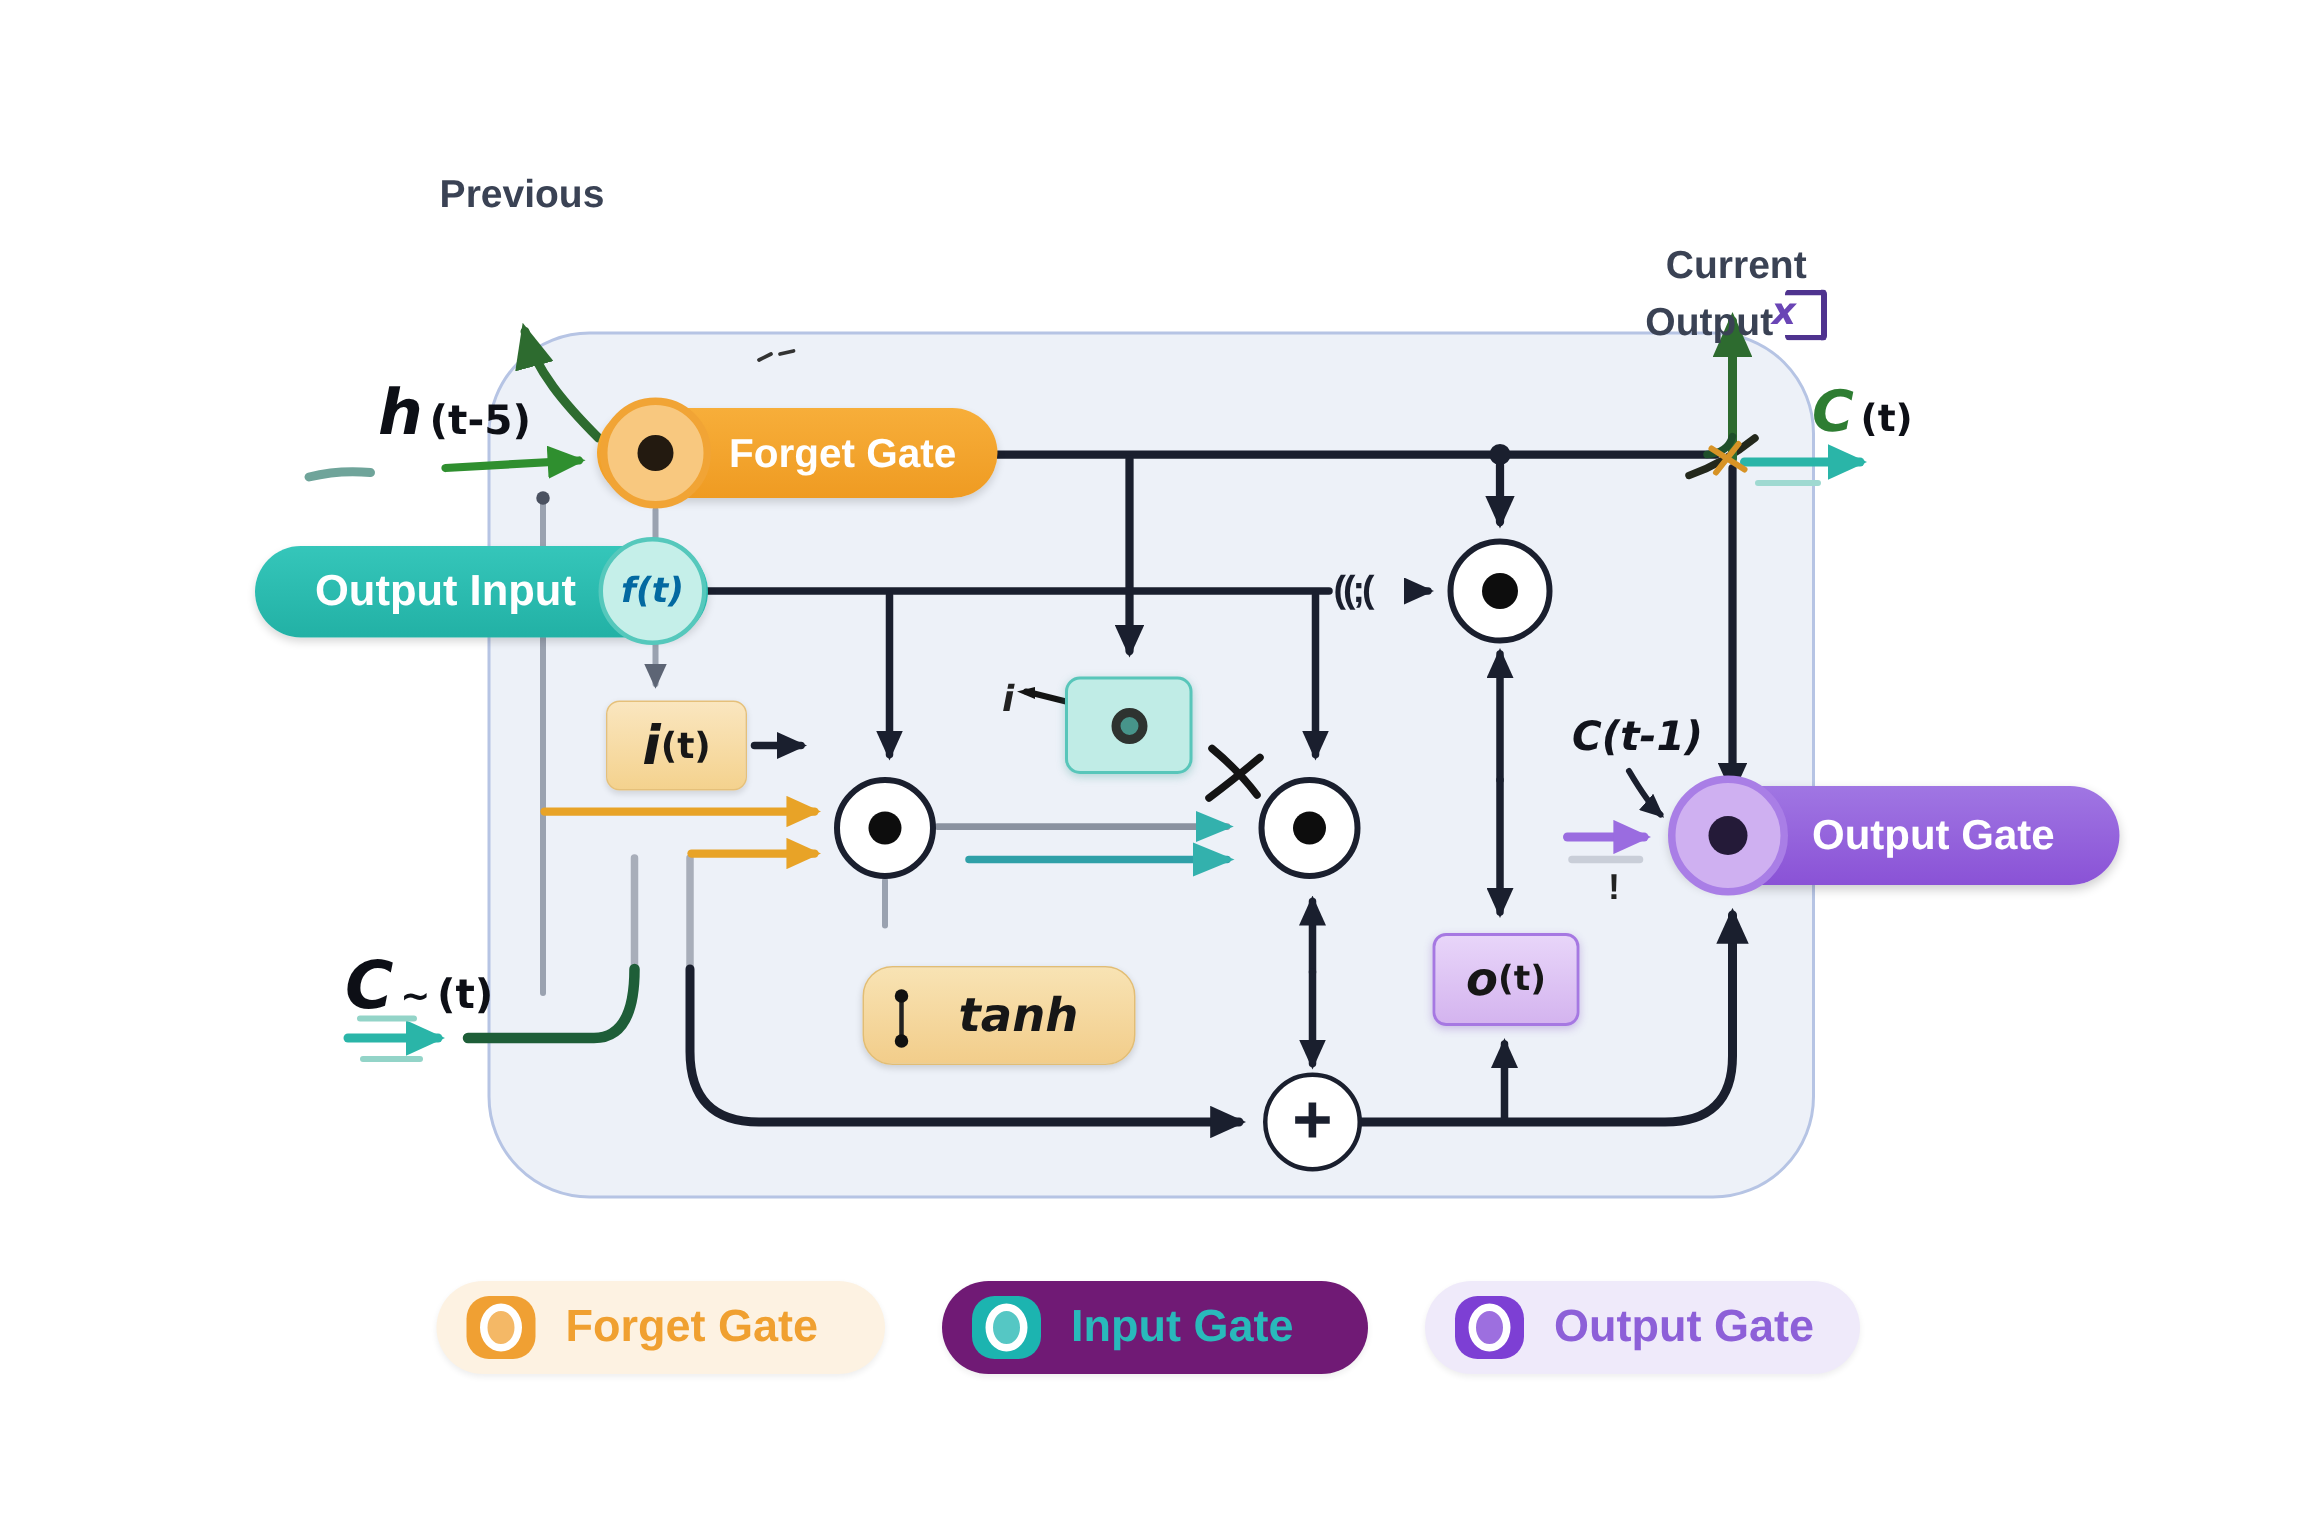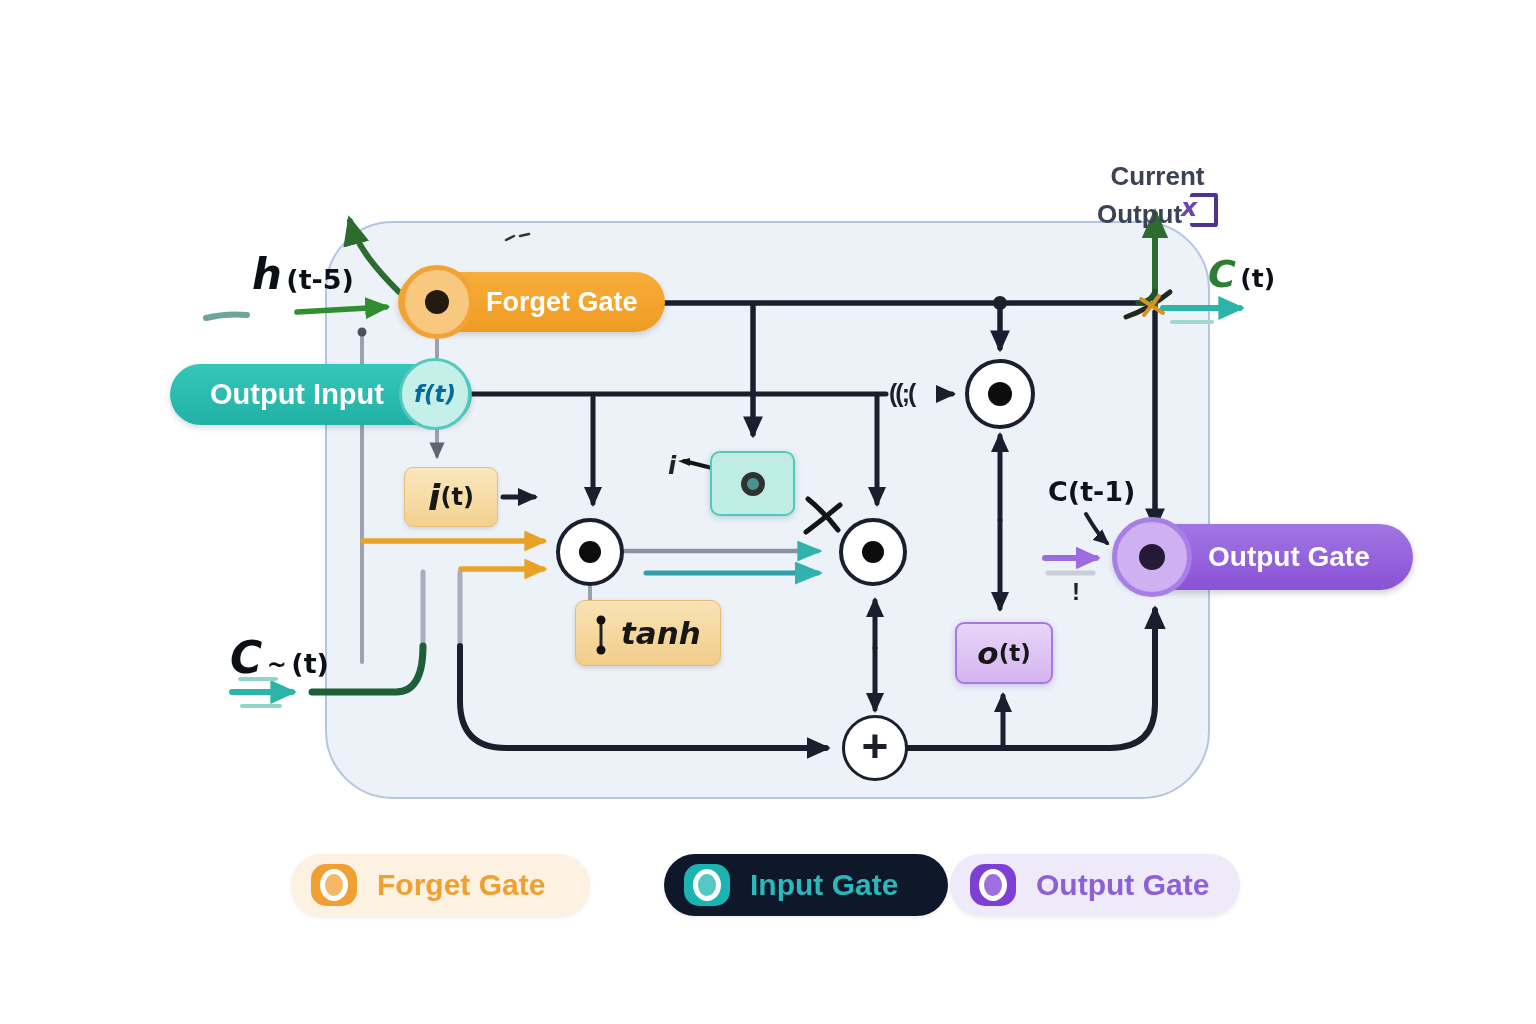--- a/index.html
+++ b/index.html
@@ -24,21 +24,21 @@
   .gate-circle{position:absolute;border-radius:50%;display:flex;align-items:center;justify-content:center;box-sizing:border-box;}
   .gate-dot{border-radius:50%;background:#1c1526;}
   
   .mathbox{display:flex;align-items:center;justify-content:center;
            font-family:"DejaVu Sans",sans-serif;font-style:italic;font-weight:bold;color:#171717;}
   #i-box{left:404px;top:467px;width:94px;height:60px;border-radius:9px;
          background:linear-gradient(#fae6bf,#f4d28e);border:1px solid #e5c07a;box-shadow:0 2px 4px rgba(0,0,0,.12);}
   #teal-box{left:710px;top:451px;width:85px;height:65px;border-radius:10px;
             background:#c0ece6;border:2px solid #58c6ba;box-shadow:0 2px 6px rgba(60,160,150,.35);}
   #teal-box .ring{width:24px;height:24px;border-radius:50%;background:#47948a;border:6px solid #2e3330;box-sizing:border-box;}
-  #tanh-box{left:575px;top:600px;width:146px;height:66px;border-radius:10px;
+  #tanh-box{left:575px;top:644px;width:182px;height:66px;border-radius:20px;
             background:linear-gradient(#f8e3b4,#f2cd8a);border:1px solid #e2bd74;box-shadow:0 2px 5px rgba(0,0,0,.15);}
   #o-box{left:955px;top:622px;width:98px;height:62px;border-radius:9px;
          background:linear-gradient(#e8d5f9,#d4b4ef);border:2px solid #a678e2;box-shadow:0 2px 6px rgba(120,70,190,.3);}
   #plus-circle{left:842px;top:715px;width:66px;height:66px;border-radius:50%;background:#fff;
                border:3.5px solid #1a1f2e;display:flex;align-items:center;justify-content:center;
                font-size:46px;font-weight:bold;color:#1a1f2e;line-height:1;}
   
   .toplabel{font-size:26px;font-weight:600;color:#3a4254;text-align:center;line-height:34px;z-index:3;}
   .math-main{font-family:"DejaVu Sans",sans-serif;font-style:italic;font-weight:bold;color:#0d0f16;}
   .math-sub{font-family:"DejaVu Sans",sans-serif;font-weight:bold;color:#0d0f16;}
@@ -214,20 +214,21 @@
   </div>
 
   <div id="output-pill" class="abs pill node">
     <div class="gate-circle">
       <div class="gate-dot" style="width:26px;height:26px;background:#241a38;"></div>
     </div>
     <span style="margin-left:95px;font-size:28px;">Output Gate</span>
   </div>
 
   <div class="abs toplabel" style="left:208px;top:112px;width:280px;">
+    <div>Previous</div>
   </div>
   <div class="abs toplabel" style="left:1040px;top:112px;width:235px;margin-top:47px;">
     <div>Current</div>
     <div>
       <span>Output</span><span class="xicon"><span>x</span></span>
     </div>
   </div>
 
   <div class="abs node" style="left:252px;top:250px;">
     <span class="math-main" style="font-size:42px;">h</span>
@@ -235,32 +236,32 @@
   </div>
   <div class="abs node" style="left:1208px;top:252px;">
     <span class="math-main" style="font-size:38px;color:#2e7d32;">C</span>
     <span class="math-sub" style="font-size:25px;">(t)</span>
   </div>
   <div class="abs node" style="left:230px;top:632px;">
     <span class="math-main" style="font-size:44px;">C</span>
     <span class="math-sub" style="font-size:24px;">~</span>
     <span class="math-sub" style="font-size:27px;">(t)</span>
   </div>
-  <div class="abs node" style="left:1048px;top:476px;font-family:'DejaVu Sans',sans-serif;font-weight:bold;font-size:27px;color:#11131c;">C(t-1)</div>
+  <div class="abs node" style="left:1048px;top:476px;font-family:'DejaVu Sans',sans-serif;font-style:italic;font-weight:bold;font-size:27px;color:#11131c;">C(t-1)</div>
 
   <span class="abs node" style="left:889px;top:379px;font-weight:bold;font-size:25px;color:#1a1f2e;letter-spacing:-2px;">((;(</span>
   <span class="abs node" style="left:1072px;top:578px;font-weight:bold;font-size:24px;color:#222;">!</span>
 
   <div class="abs legend-pill" style="left:291px;top:854px;width:299px;background:#fdf2e2;color:#f0a030;">
     <div class="legend-icon" style="background:#f0a033;">
       <div class="legend-ring"></div>
     </div>
     <span>Forget Gate</span>
   </div>
-  <div class="abs legend-pill" style="left:664px;top:854px;width:284px;background:#0f172a;color:#29b9bb;">
+  <div class="abs legend-pill" style="left:628px;top:854px;width:284px;background:#701a75;color:#29b9bb;">
     <div class="legend-icon" style="background:#1cb4b0;">
       <div class="legend-ring"></div>
     </div>
     <span>Input Gate</span>
   </div>
   <div class="abs legend-pill" style="left:950px;top:854px;width:290px;background:#efeafa;color:#8d60d8;">
     <div class="legend-icon" style="background:#7d3fd4;">
       <div class="legend-ring"></div>
     </div>
     <span>Output Gate</span>

